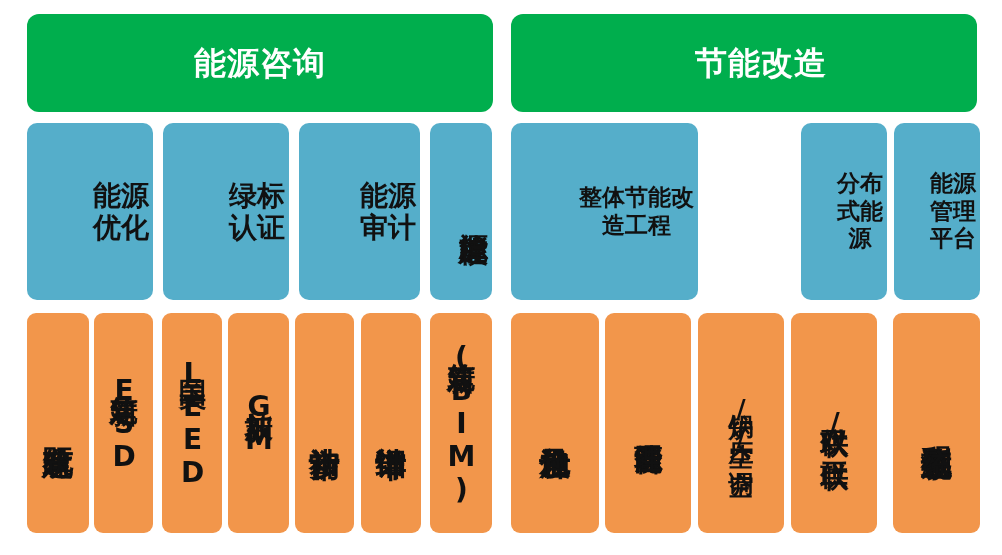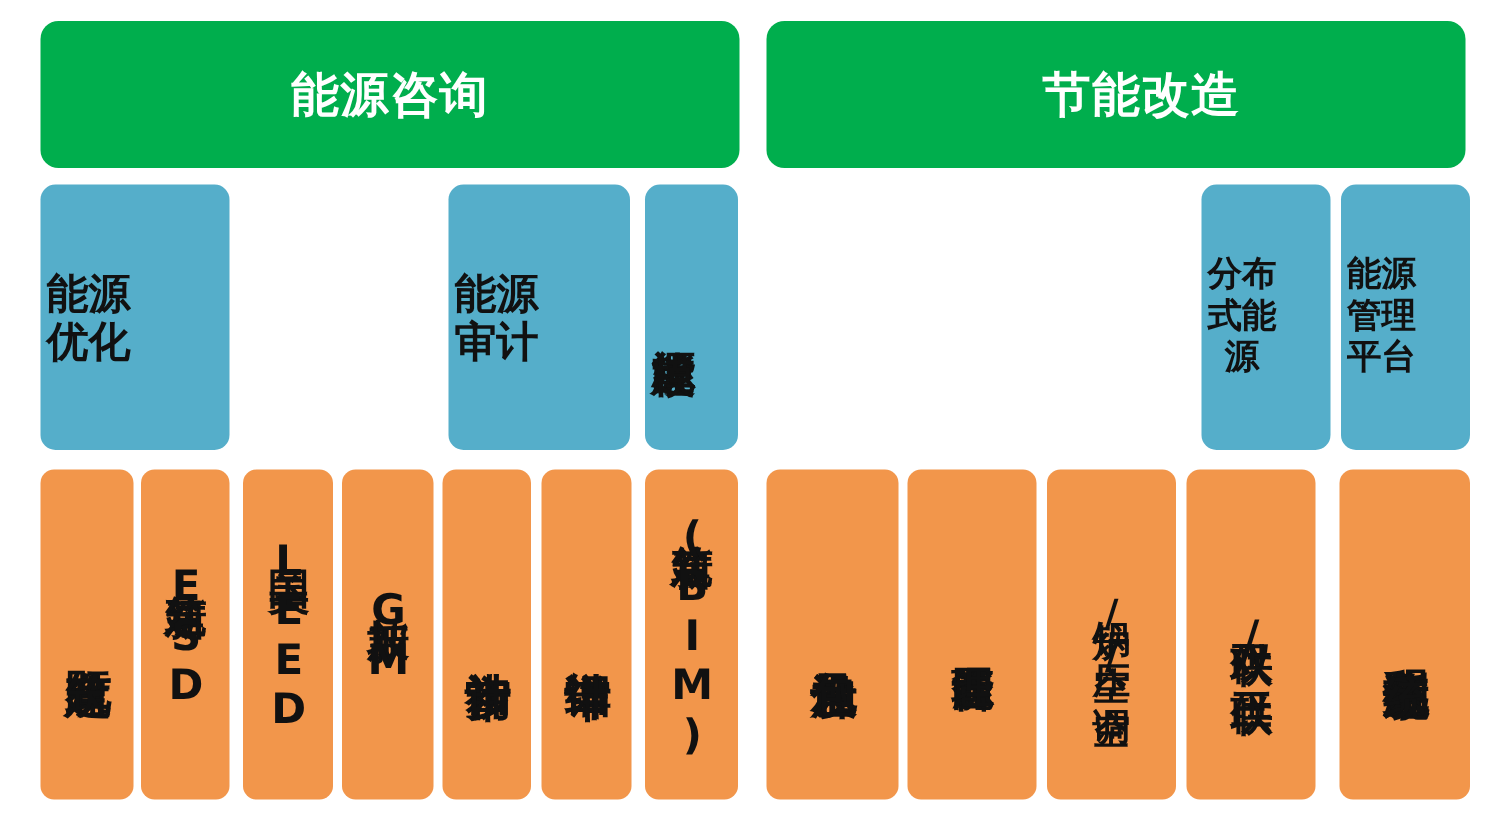--- a/index.html
+++ b/index.html
@@ -67,21 +67,21 @@
   }
   .mid-card {
     position: absolute;
     top: 0;
     height: 177px;
     background: #55AECA;
     border-radius: 10px;
     box-sizing: border-box;
     display: flex;
     align-items: center;
-    justify-content: flex-start;
+    justify-content: flex-end;
     overflow: hidden;
   }
   .mid-label {
     color: #111111;
     font-weight: bold;
     font-size: 28px;
     line-height: 1.14;
     text-align: center;
     padding: 2px 4px;
     box-sizing: border-box;
@@ -145,20 +145,26 @@
 
     <div class="row-mid">
 
       <div class="mid-card" style="left:27px; width:126px;">
         <div class="mid-label">
           <div>能源</div>
           <div>优化</div>
         </div>
       </div>
 
+      <div class="mid-card" style="left:163px; width:126px;">
+        <div class="mid-label">
+          <div>绿标</div>
+          <div>认证</div>
+        </div>
+      </div>
 
       <div class="mid-card" style="left:299px; width:121px;">
         <div class="mid-label">
           <div>能源</div>
           <div>审计</div>
         </div>
       </div>
 
       <div class="mid-card" style="left:430px; width:62px;">
         <div class="mid-label vert">能源建模</div>
@@ -200,20 +206,26 @@
   </div>
 
   <div class="group group-right">
 
     <div class="header-band">
       <span class="header-title">节能改造</span>
     </div>
 
     <div class="row-mid">
 
+      <div class="mid-card" style="left:10px; width:187px;">
+        <div class="mid-label small">
+          <div>整体节能改</div>
+          <div>造工程</div>
+        </div>
+      </div>
 
 
       <div class="mid-card" style="left:300px; width:86px;">
         <div class="mid-label small">
           <div>分布</div>
           <div>式能</div>
           <div>源</div>
         </div>
       </div>
 

